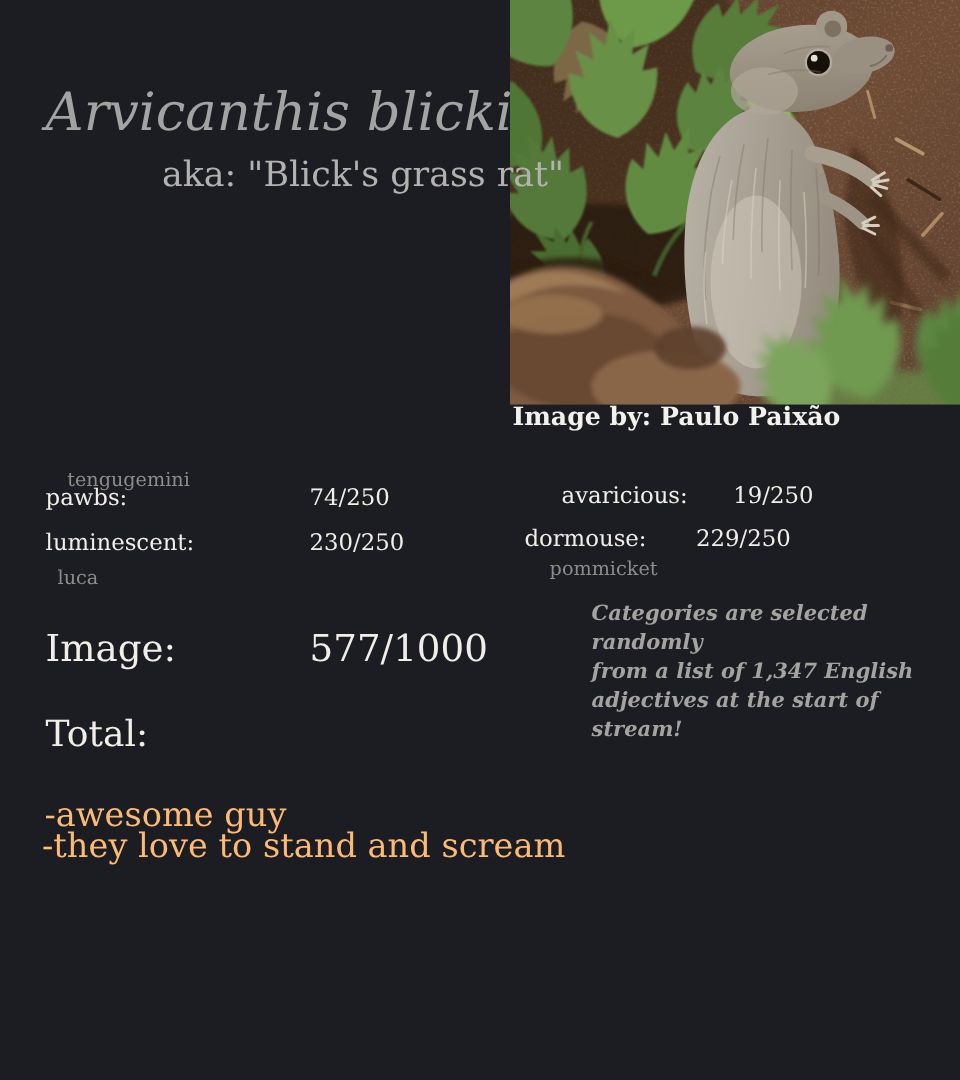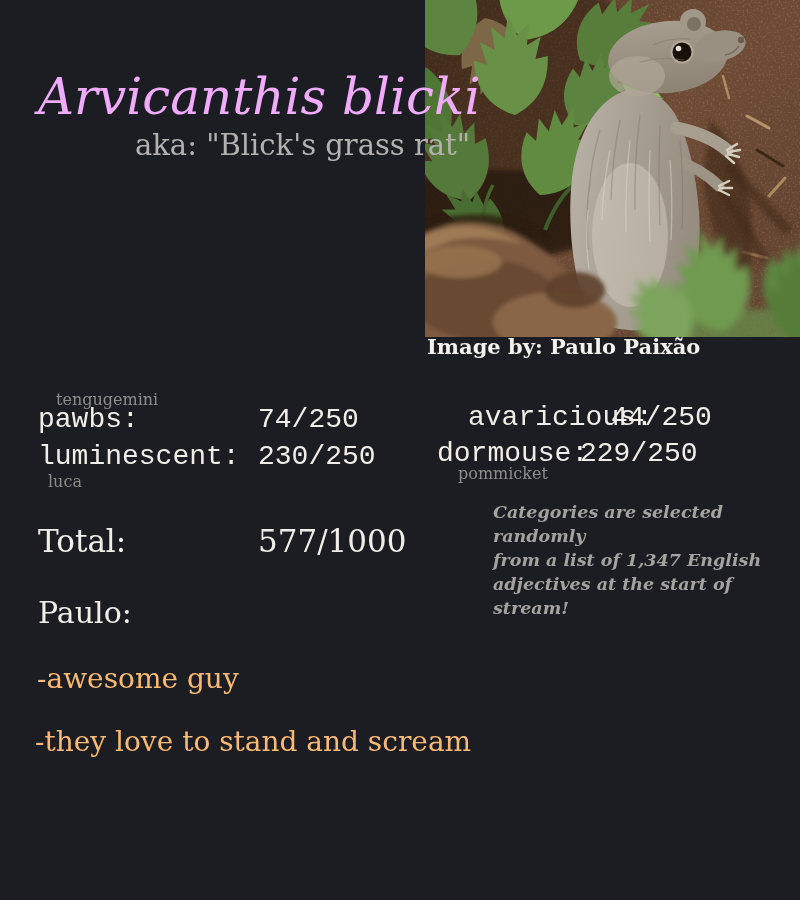--- a/index.html
+++ b/index.html
@@ -4,27 +4,27 @@
 <style>
   html,body{margin:0;padding:0;}
   body{background:#101114;}
   .stage{
     position:relative;width:800px;height:900px;margin:0 auto;
     background:#1b1d22;overflow:hidden;
     font-family:"DejaVu Serif","Liberation Serif",serif;
     color:#f1eee8;
   }
   .abs{position:absolute;line-height:1;white-space:nowrap;}
-  .title{left:38px;top:72px;font-size:50px;font-style:italic;color:#f0abfc;letter-spacing:0px;}
+  .title{left:38px;top:72px;font-size:44px;font-style:italic;color:#a3a3a3;letter-spacing:0px;}
   .subtitle{left:135px;top:131px;font-size:29px;color:#b3b2b0;}
   .photo{left:425px;top:0;width:375px;height:337px;}
   .photo svg{display:block;}
   .credit{left:427px;top:336px;font-size:21px;font-weight:bold;color:#f3f1ec;}
   .tag{font-size:16px;color:#8f8d8b;}
-  .score-row{font-size:28px;color:#f1eee8;font-family:Liberation Mono, monospace;}
+  .score-row{font-size:19px;color:#f1eee8;}
   .score-row .val{position:absolute;top:0;}
   .left-row .val{left:220px;}
   .right-row .val{left:143px;}
   .total-row{font-size:31px;color:#f1eee8;}
   .total-row .val{position:absolute;top:0;left:220px;}
   .sidenote{left:493px;top:500px;width:310px;font-size:17.5px;font-style:italic;
     font-weight:600;line-height:24px;color:#a5a3a0;white-space:normal;}
   .notes-heading{left:38px;top:598px;font-size:30px;color:#f1eee8;}
   .note-item{font-size:28px;color:#fdba74;}
 </style>
@@ -186,36 +186,36 @@
     <span class="val">74/250</span>
   </div>
   <div class="abs score-row left-row" style="left:38px;top:443px;">
     <span>luminescent:</span>
     <span class="val">230/250</span>
   </div>
   <div class="abs tag" style="left:48px;top:474px;">luca</div>
 
   <div class="abs score-row right-row" style="left:437px;top:404px;margin-left:31px;">
     <span>avaricious:</span>
-    <span class="val">44/250</span>
+    <span class="val">19/250</span>
   </div>
   <div class="abs score-row right-row" style="left:437px;top:440px;">
     <span>dormouse:</span>
     <span class="val">229/250</span>
   </div>
   <div class="abs tag" style="left:458px;top:466px;text-align:center;">pommicket</div>
 
   <div class="abs total-row" style="left:38px;top:526px;">
-    <span>Total:</span>
+    <span>Image:</span>
     <span class="val">577/1000</span>
   </div>
 
   <div class="abs sidenote">
     <div>Categories are selected randomly</div>
     <div>from a list of 1,347 English</div>
     <div>adjectives at the start of stream!</div>
   </div>
 
-  <div class="abs notes-heading">Paulo:</div>
+  <div class="abs notes-heading">Total:</div>
   <div class="abs note-item" style="left:37px;top:665px;">-awesome guy</div>
-  <div class="abs note-item" style="left:35px;top:728px;">-they love to stand and scream</div>
+  <div class="abs note-item" style="left:35px;top:691px;">-they love to stand and scream</div>
 
 </div>
 
 </body></html>

